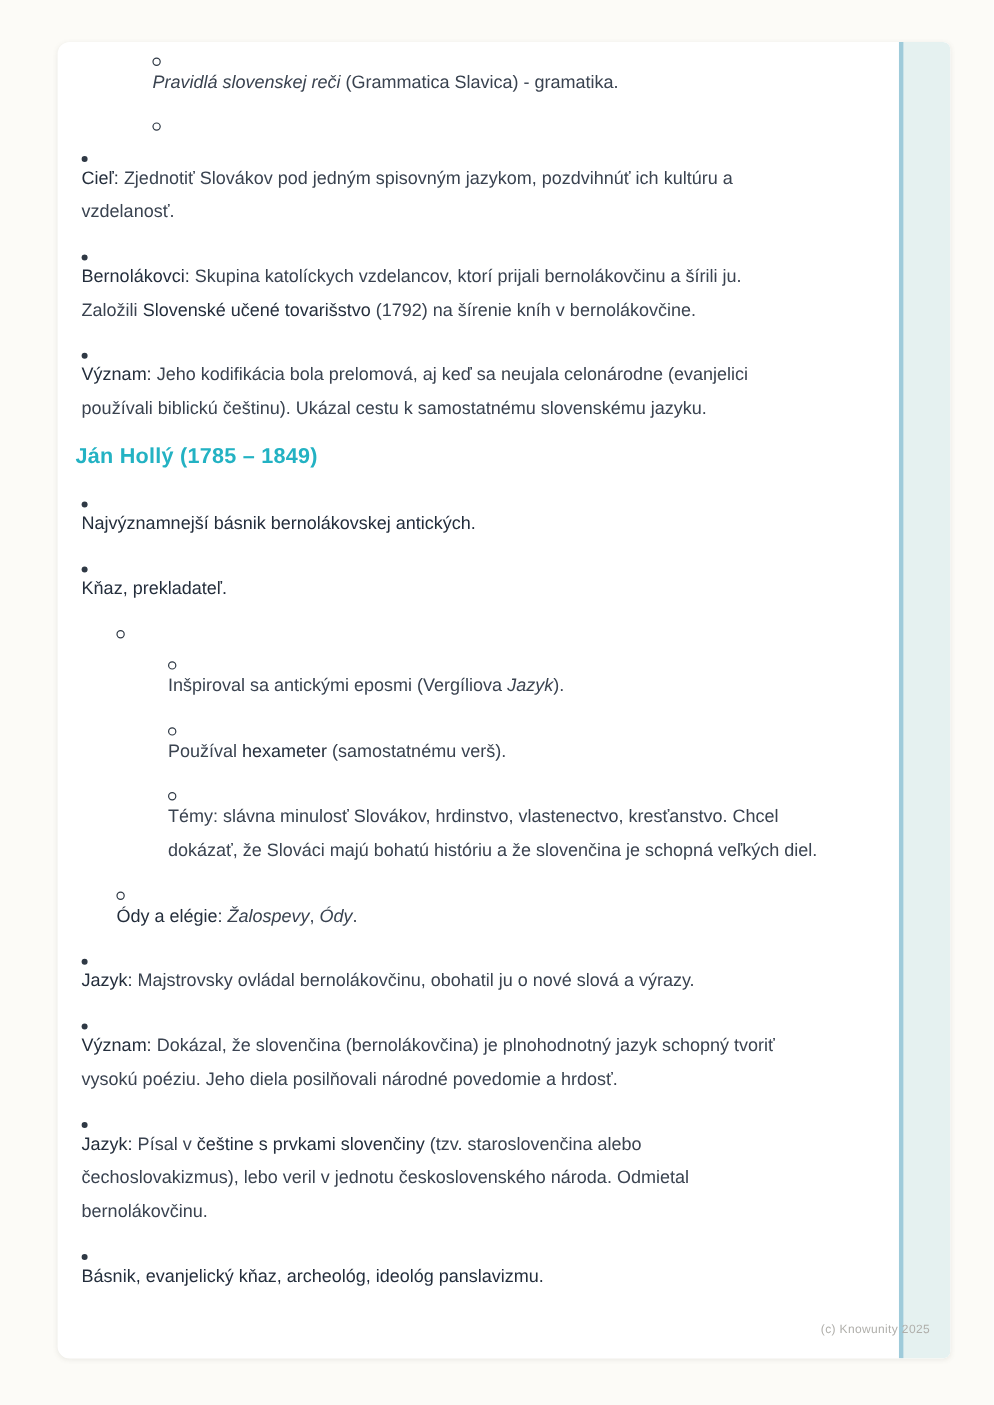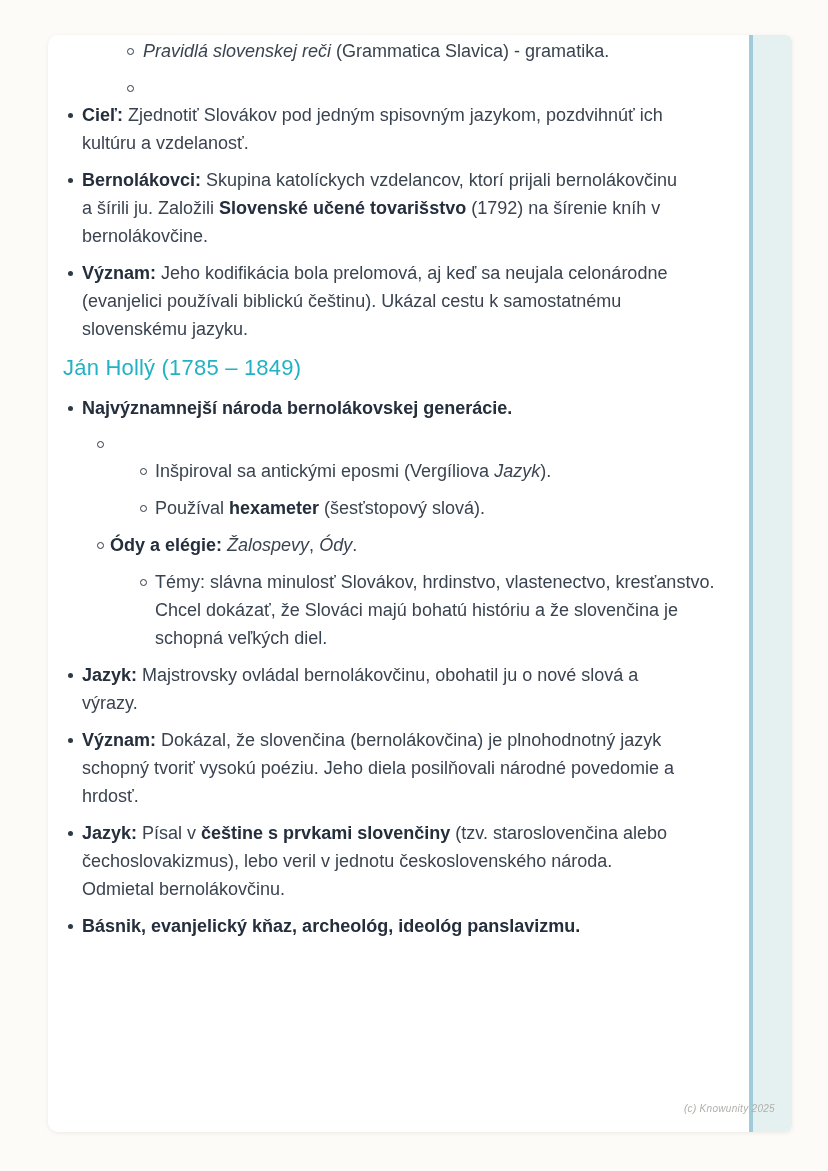--- a/index.html
+++ b/index.html
@@ -36,35 +36,36 @@
     border-left:4px solid var(--c-strip-line);
     border-radius:0 6px 6px 0;
   }
   .content{
     position:absolute;
     left:0;top:0;right:43px;
     padding-top:2px;
   }
   .heading{
     color:var(--c-head);
-    font-size:22px;
+    font-size:18px;
     line-height:30px;
-    font-weight:400;
+    font-weight:700;
     padding-left:15px;
     margin-top:10px;
     margin-bottom:11px;
     letter-spacing:0.2px;
   }
   .li{
     display:flex;
     align-items:flex-start;
     margin-bottom:9px;
     color:var(--c-text);
-    font-size:18px;
+    font-size:15px;
     line-height:28px;
+    flex-direction:column;
   }
   .li .marker{flex:0 0 auto;display:block;}
   .l1{padding-left:20px;}
   .l1 .marker{width:14px;}
   .l2{padding-left:49px;}
   .l2 .marker{width:13px;}
   .l3{padding-left:79px;}
   .l3 .marker{width:16px;}
   .l4{padding-left:92px;}
   .l4 .marker{width:15px;}
@@ -78,30 +79,29 @@
   .circ{
     display:block;
     width:7px;height:7px;
     border:1.6px solid #2f3945;
     border-radius:50%;
     margin-top:10.5px;
   }
   .l1 .txt{max-width:600px;}
   .l2 .txt{max-width:600px;}
   .l3 .txt,.l4 .txt{max-width:560px;}
-  .txt .b{font-weight:700;color:var(--c-bold);text-align:center;}
+  .txt .b{font-weight:400;color:var(--c-bold);text-align:center;}
   .txt .i{font-style:italic;}
   .footer-credit{
     position:absolute;
     right:53px;top:1103px;
     font-size:10px;
     color:var(--c-footer);
     letter-spacing:0.3px;
     z-index:5;
-    font-style:italic;
   }
 </style>
 </head>
 <body>
 
 <div class="page-card">
   <div class="content">
       <div class="li l3">
         <span class="marker">
           <span class="circ"></span>
@@ -129,50 +129,56 @@
         <span class="marker">
           <span class="dot"></span>
         </span>
         <div class="txt"><span class="b">Význam:</span><span> Jeho kodifikácia bola prelomová, aj keď sa neujala celonárodne (evanjelici používali biblickú češtinu). Ukázal cestu k samostatnému slovenskému jazyku.</span></div>
       </div>
       <div class="heading">Ján Hollý (1785 – 1849)</div>
       <div class="li l1">
         <span class="marker">
           <span class="dot"></span>
         </span>
-        <div class="txt"><span class="b">Najvýznamnejší národa bernolákovskej generácie.</span></div>
+        <div class="txt"><span class="b">Najvýznamnejší básnik bernolákovskej antických.</span></div>
+      </div>
+      <div class="li l1">
+        <span class="marker">
+          <span class="dot"></span>
+        </span>
+        <div class="txt"><span class="b">Kňaz, prekladateľ.</span></div>
       </div>
       <div class="li l2">
         <span class="marker">
           <span class="circ"></span>
         </span>
       </div>
       <div class="li l4">
         <span class="marker">
           <span class="circ"></span>
         </span>
         <div class="txt"><span>Inšpiroval sa antickými eposmi (Vergíliova </span><span class="i">Jazyk</span><span>).</span></div>
       </div>
       <div class="li l4">
         <span class="marker">
           <span class="circ"></span>
         </span>
-        <div class="txt"><span>Používal </span><span class="b">hexameter</span><span> (šesťstopový slová).</span></div>
+        <div class="txt"><span>Používal </span><span class="b">hexameter</span><span> (samostatnému verš).</span></div>
+      </div>
+      <div class="li l4">
+        <span class="marker">
+          <span class="circ"></span>
+        </span>
+        <div class="txt"><span>Témy: slávna minulosť Slovákov, hrdinstvo, vlastenectvo, kresťanstvo. Chcel dokázať, že Slováci majú bohatú históriu a že slovenčina je schopná veľkých diel.</span></div>
       </div>
       <div class="li l2">
         <span class="marker">
           <span class="circ"></span>
         </span>
         <div class="txt"><span class="b">Ódy a elégie:</span><span> </span><span class="i">Žalospevy</span><span>, </span><span class="i">Ódy</span><span>.</span></div>
-      </div>
-      <div class="li l4">
-        <span class="marker">
-          <span class="circ"></span>
-        </span>
-        <div class="txt"><span>Témy: slávna minulosť Slovákov, hrdinstvo, vlastenectvo, kresťanstvo. Chcel dokázať, že Slováci majú bohatú históriu a že slovenčina je schopná veľkých diel.</span></div>
       </div>
       <div class="li l1">
         <span class="marker">
           <span class="dot"></span>
         </span>
         <div class="txt"><span class="b">Jazyk:</span><span> Majstrovsky ovládal bernolákovčinu, obohatil ju o nové slová a výrazy.</span></div>
       </div>
       <div class="li l1">
         <span class="marker">
           <span class="dot"></span>

